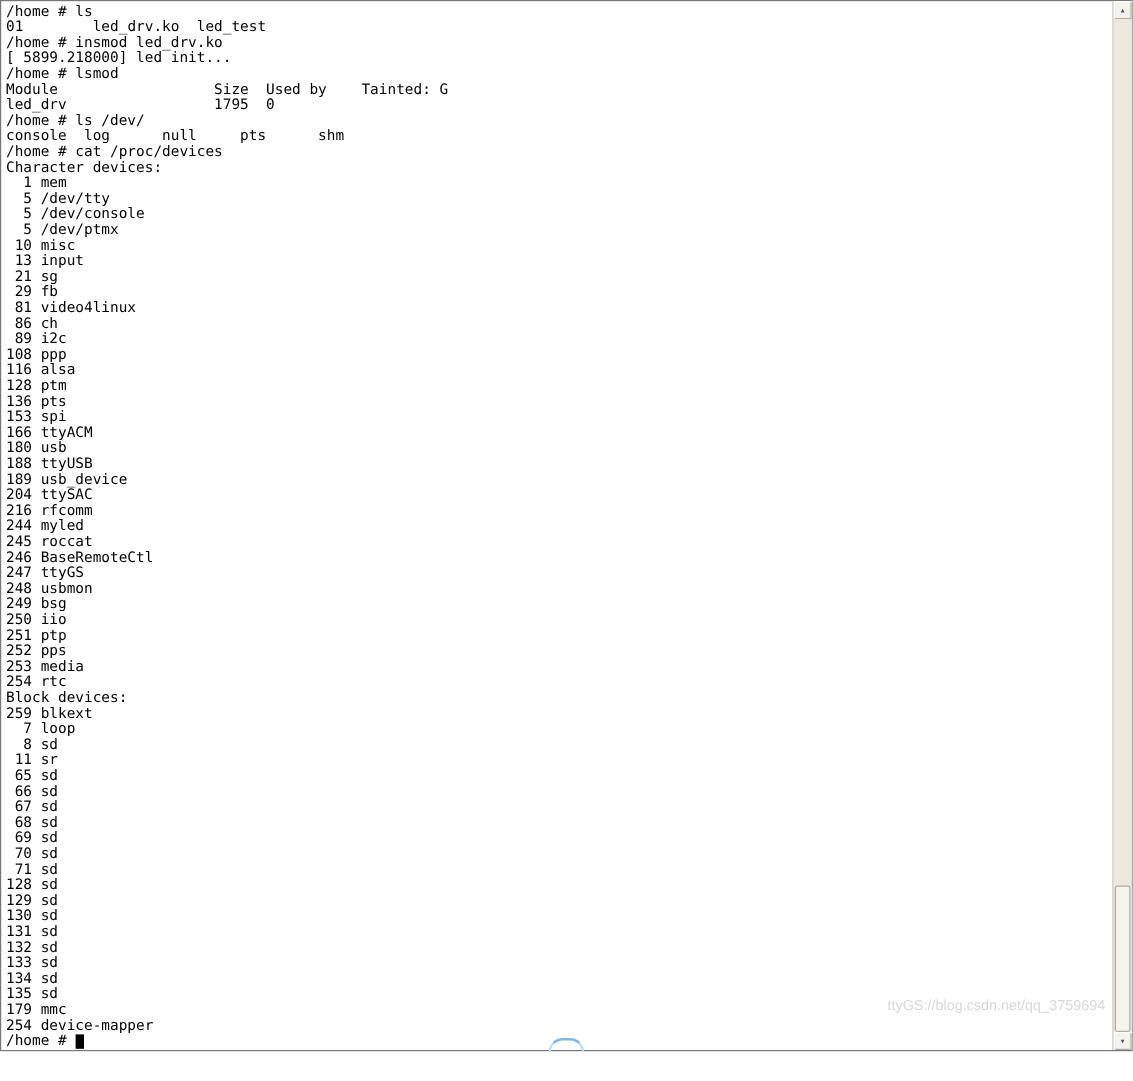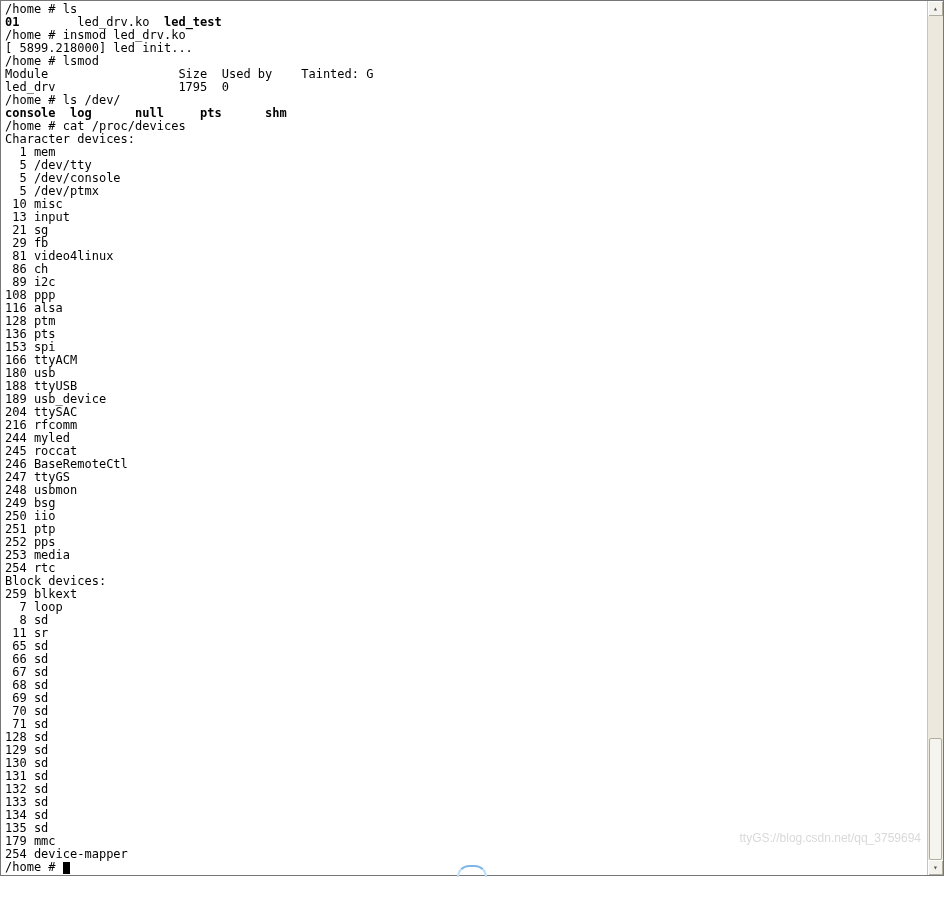--- a/index.html
+++ b/index.html
@@ -24,21 +24,21 @@
     background: #fff;
   }
   .terminal {
     flex: 1 1 auto;
     padding: 2px 4px;
     white-space: pre;
     overflow: hidden;
     box-sizing: border-box;
   }
   .line { display: block; }
-  .bold { font-weight: 700; }
+  .bold { font-weight: 400; }
   .cursor {
     display: inline-block;
     width: 7px;
     height: 12px;
     background: #000;
     vertical-align: text-bottom;
   }
   .scrollbar {
     width: 15px;
     background: #f0eee8;

